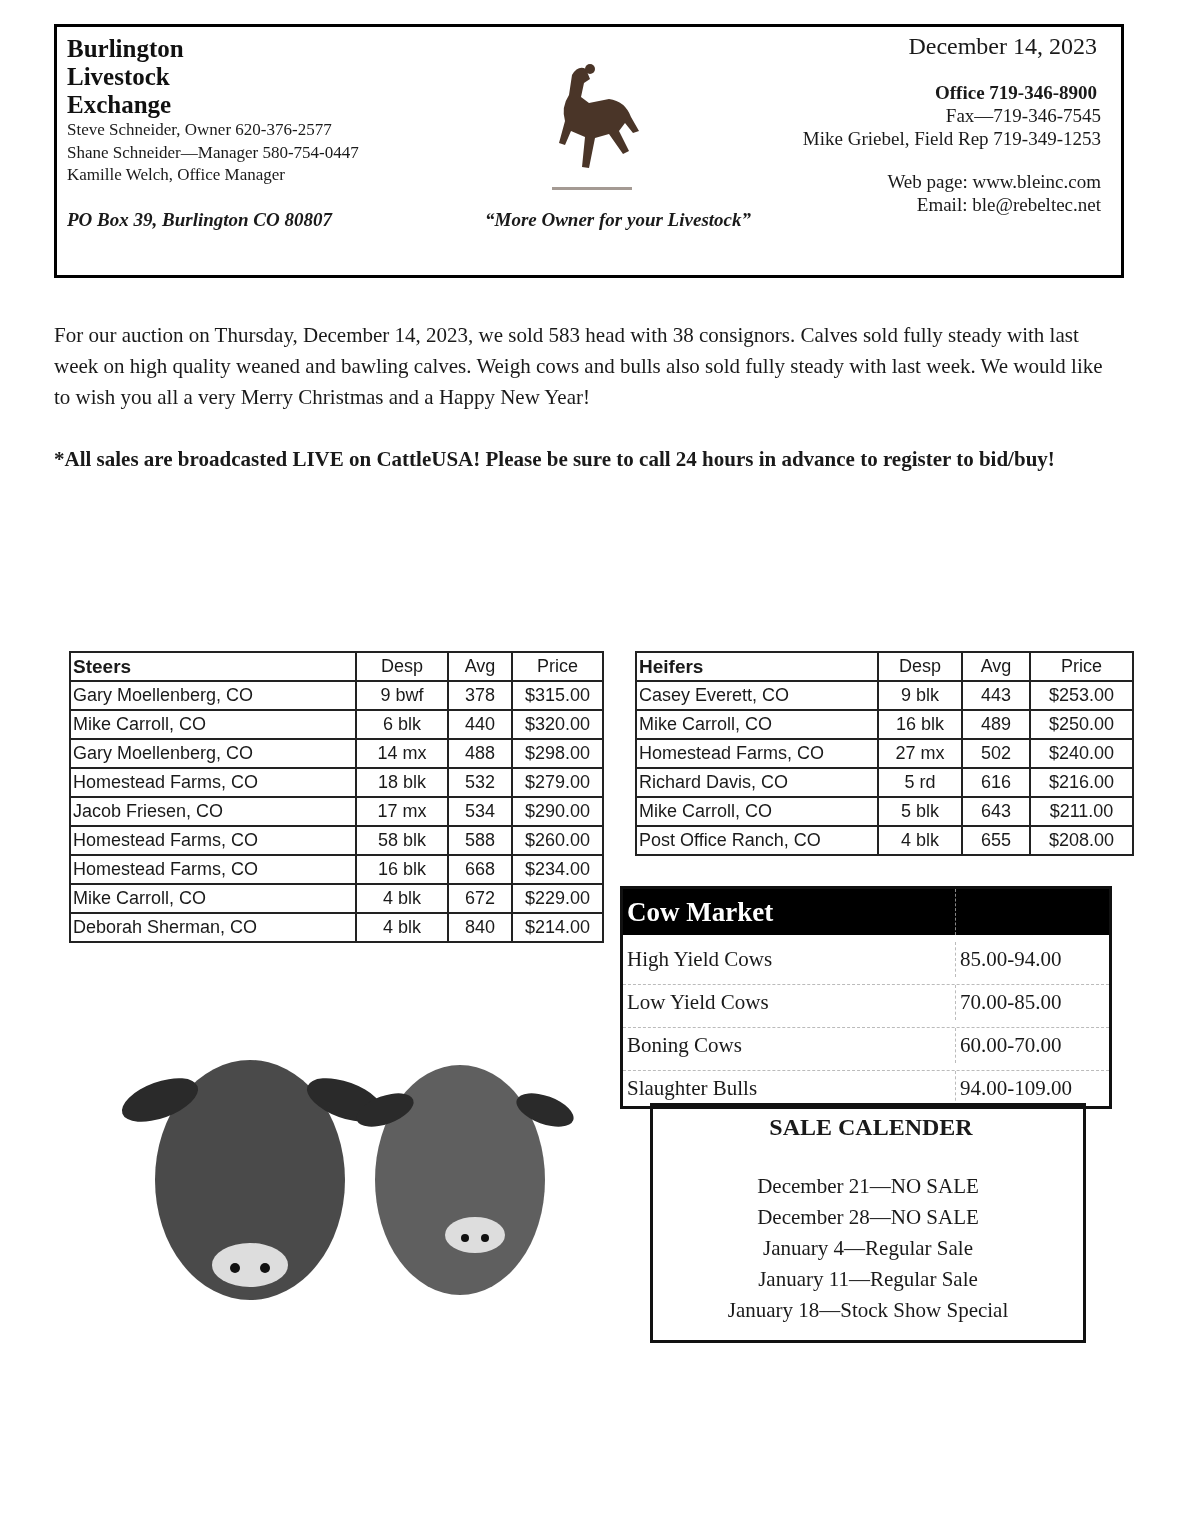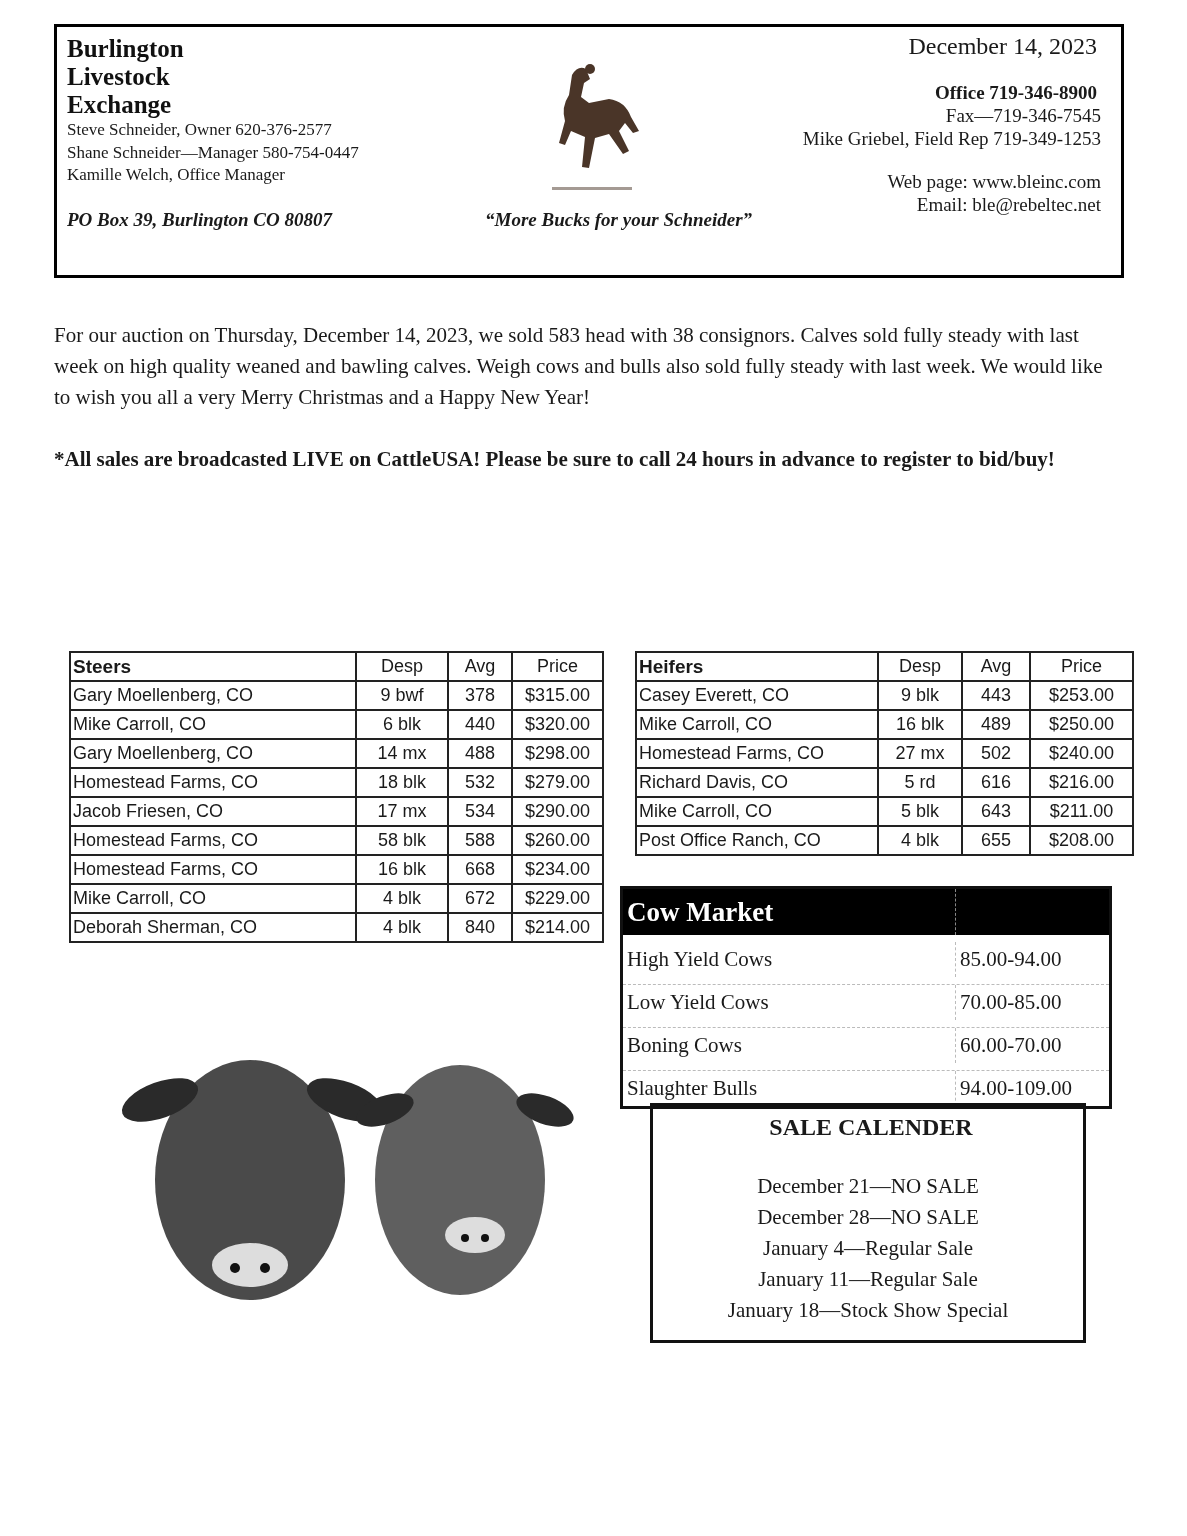--- a/index.html
+++ b/index.html
@@ -48,21 +48,21 @@
   </div>
   <div class="addr">PO Box 39, Burlington  CO  80807</div>
   <svg class="logo" viewBox="0 0 120 140">
     <g fill="#4a3528">
       <path d="M40 18 q6-10 14-6 l4 10 -6 4 -3 14 8 6 20-4 q16 2 22 18 l8 14 -6 2 -8-10 -6 8 10 20 -6 3 -14-20 -14 4 -6 30 -7-1 3-30 -14-6 -6 14 -6-2 6-22 q-4-14 4-26z"></path>
       <circle cx="58" cy="12" r="5"></circle>
       <path d="M30 156 q30-8 60 0 z"></path>
       <rect x="20" y="130" width="80" height="3" opacity="0.5"></rect>
     </g>
   </svg>
-  <div class="slogan">“More Bucks for your Schneider”</div>
+  <div class="slogan">“More Owner for your Livestock”</div>
   <div class="hr">
     <div class="date">December 14, 2023</div>
     <div class="office">Office  719-346-8900</div>
     <div>Fax—719-346-7545</div>
     <div>Mike Griebel, Field Rep 719-349-1253</div>
     <div class="web">Web page:   www.bleinc.com</div>
     <div>Email:  ble@rebeltec.net</div>
   </div>
 </div>
 

